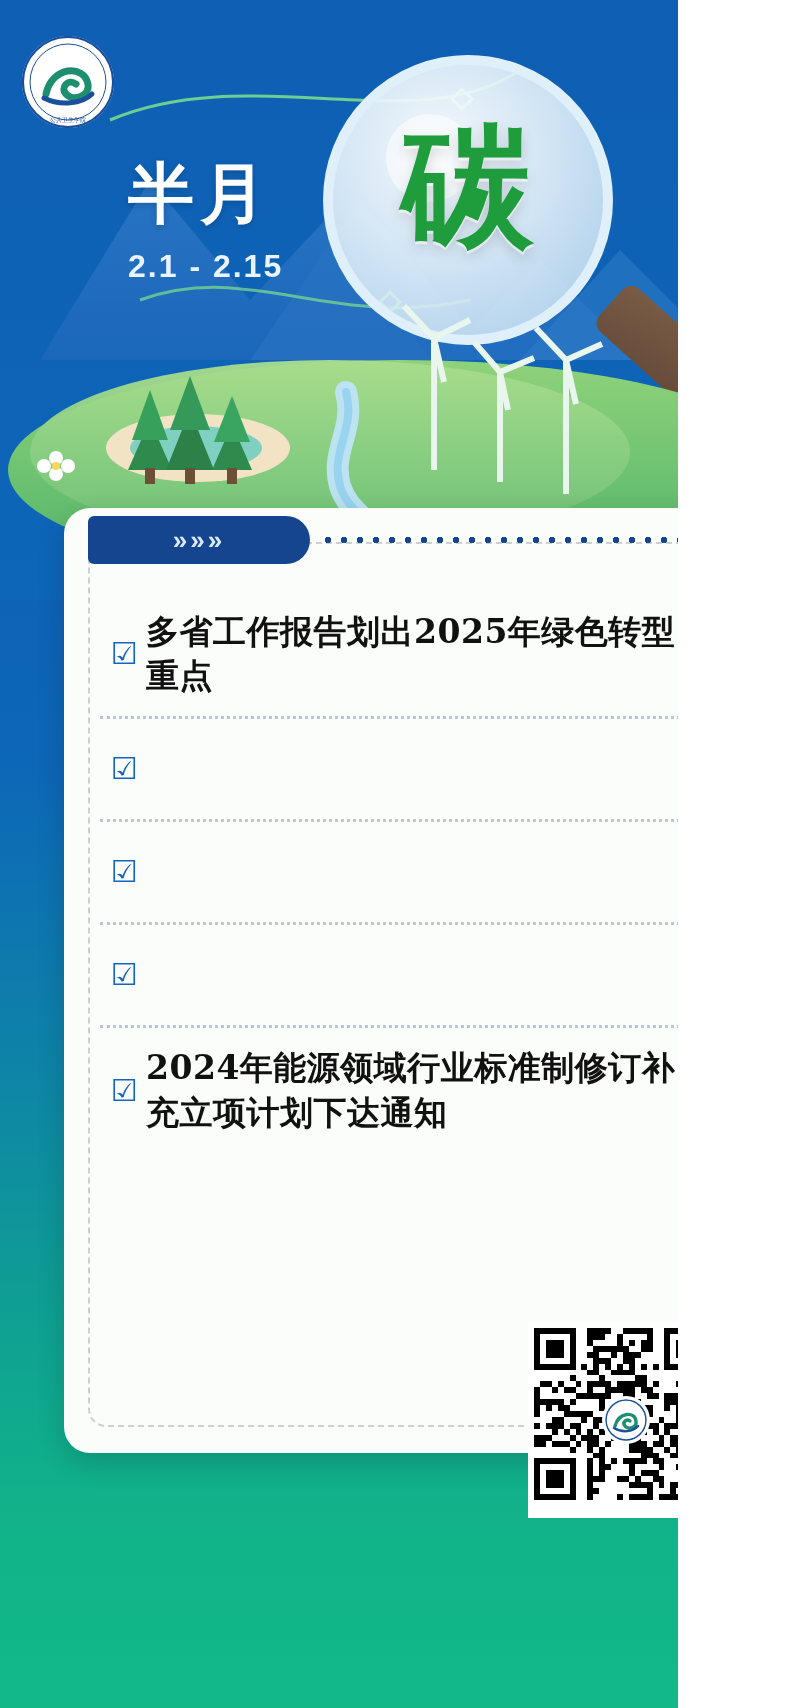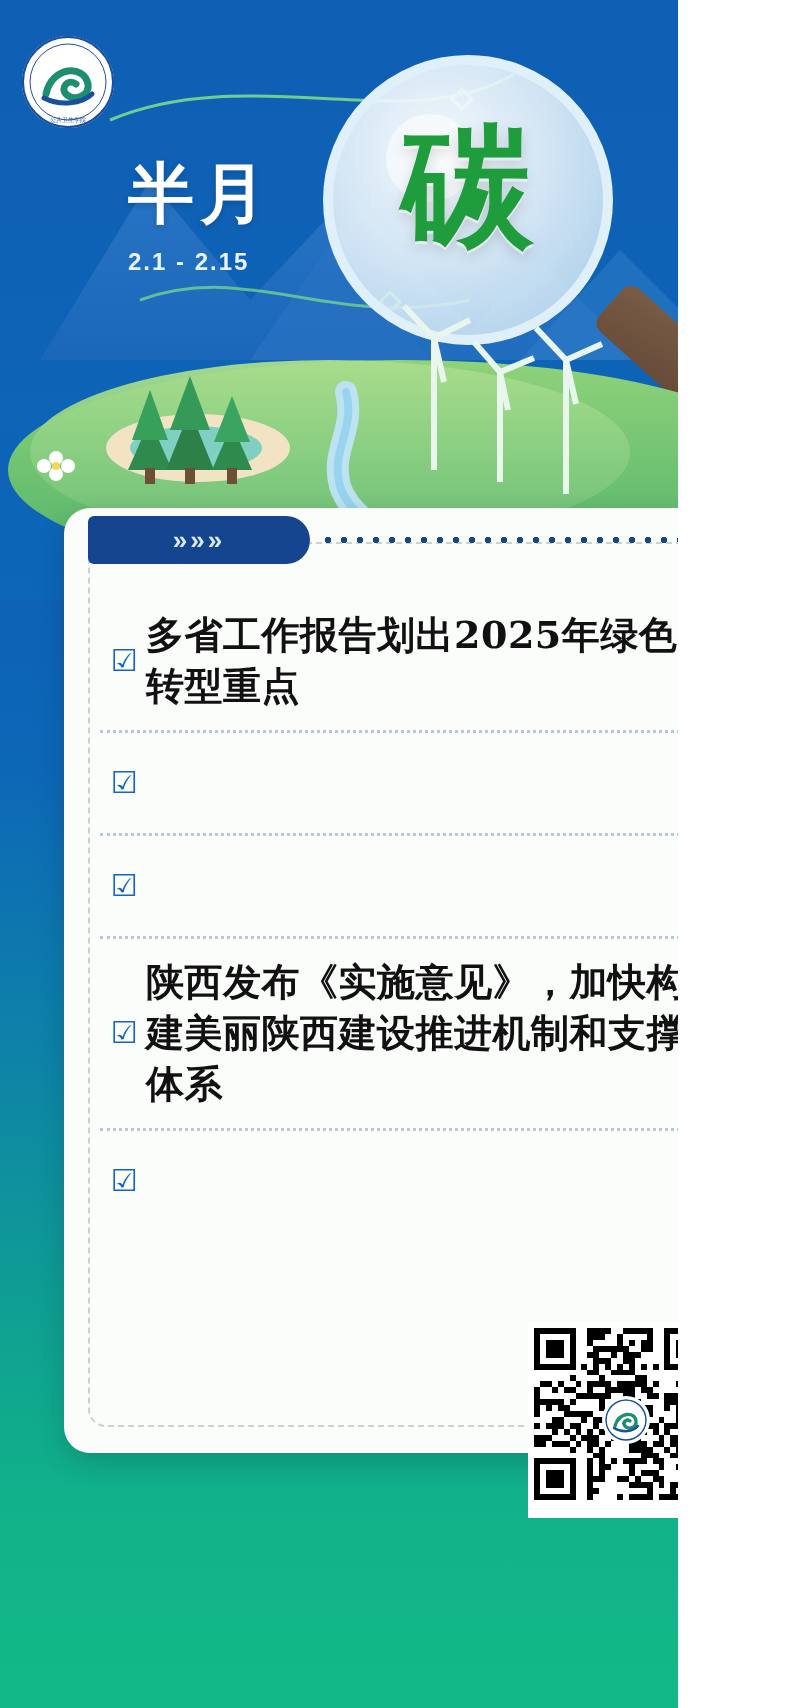--- a/index.html
+++ b/index.html
@@ -58,21 +58,21 @@
   .headline .title {
     font-family: "DejaVu Serif", "Liberation Serif", serif;
     font-weight: bold;
     font-size: 66px;
     letter-spacing: 6px;
     line-height: 1;
     text-shadow: 0 2px 6px rgba(0,0,0,.18);
   }
   .headline .daterange {
     margin-top: 22px;
-    font-size: 24px;
+    font-size: 32px;
     font-weight: bold;
     letter-spacing: 2px;
     color: #eaf4ff;
   }
 
   
   .lens-char {
     position: absolute;
     left: 388px;
     top: 120px;
@@ -173,21 +173,21 @@
     width: 44px;
     text-align: center;
     color: #1464c0;
     font-size: 30px;
     line-height: 1;
     font-family: "DejaVu Sans", sans-serif;
   }
   .news-text {
     font-family: "DejaVu Serif", "Liberation Serif", serif;
     font-weight: bold;
-    font-size: 38px;
+    font-size: 33px;
     line-height: 1.34;
     color: #111111;
     letter-spacing: 0.5px;
   }
 
   
   .qr {
     position: absolute;
     left: 528px;
     top: 1322px;
@@ -360,25 +360,25 @@
         <div class="news-item">
           <div class="check">☑</div>
         </div>
 
         <div class="news-item">
           <div class="check">☑</div>
         </div>
 
         <div class="news-item">
           <div class="check">☑</div>
-          <div class="news-text">陕西发布《实施意见》，加快构建美丽陕西建设推进机制和支撑体系</div>
         </div>
 
         <div class="news-item">
           <div class="check">☑</div>
+          <div class="news-text">2024年能源领域行业标准制修订补充立项计划下达通知</div>
         </div>
 
       </div>
     </div>
   </div>
 
   <div class="qr">
     <svg id="qr-svg" width="172" height="172" viewBox="0 0 29 29" xmlns="http://www.w3.org/2000/svg" shape-rendering="crispEdges">
       <rect width="29" height="29" fill="#ffffff"></rect>
       <g id="qr-cells" fill="#000000">

